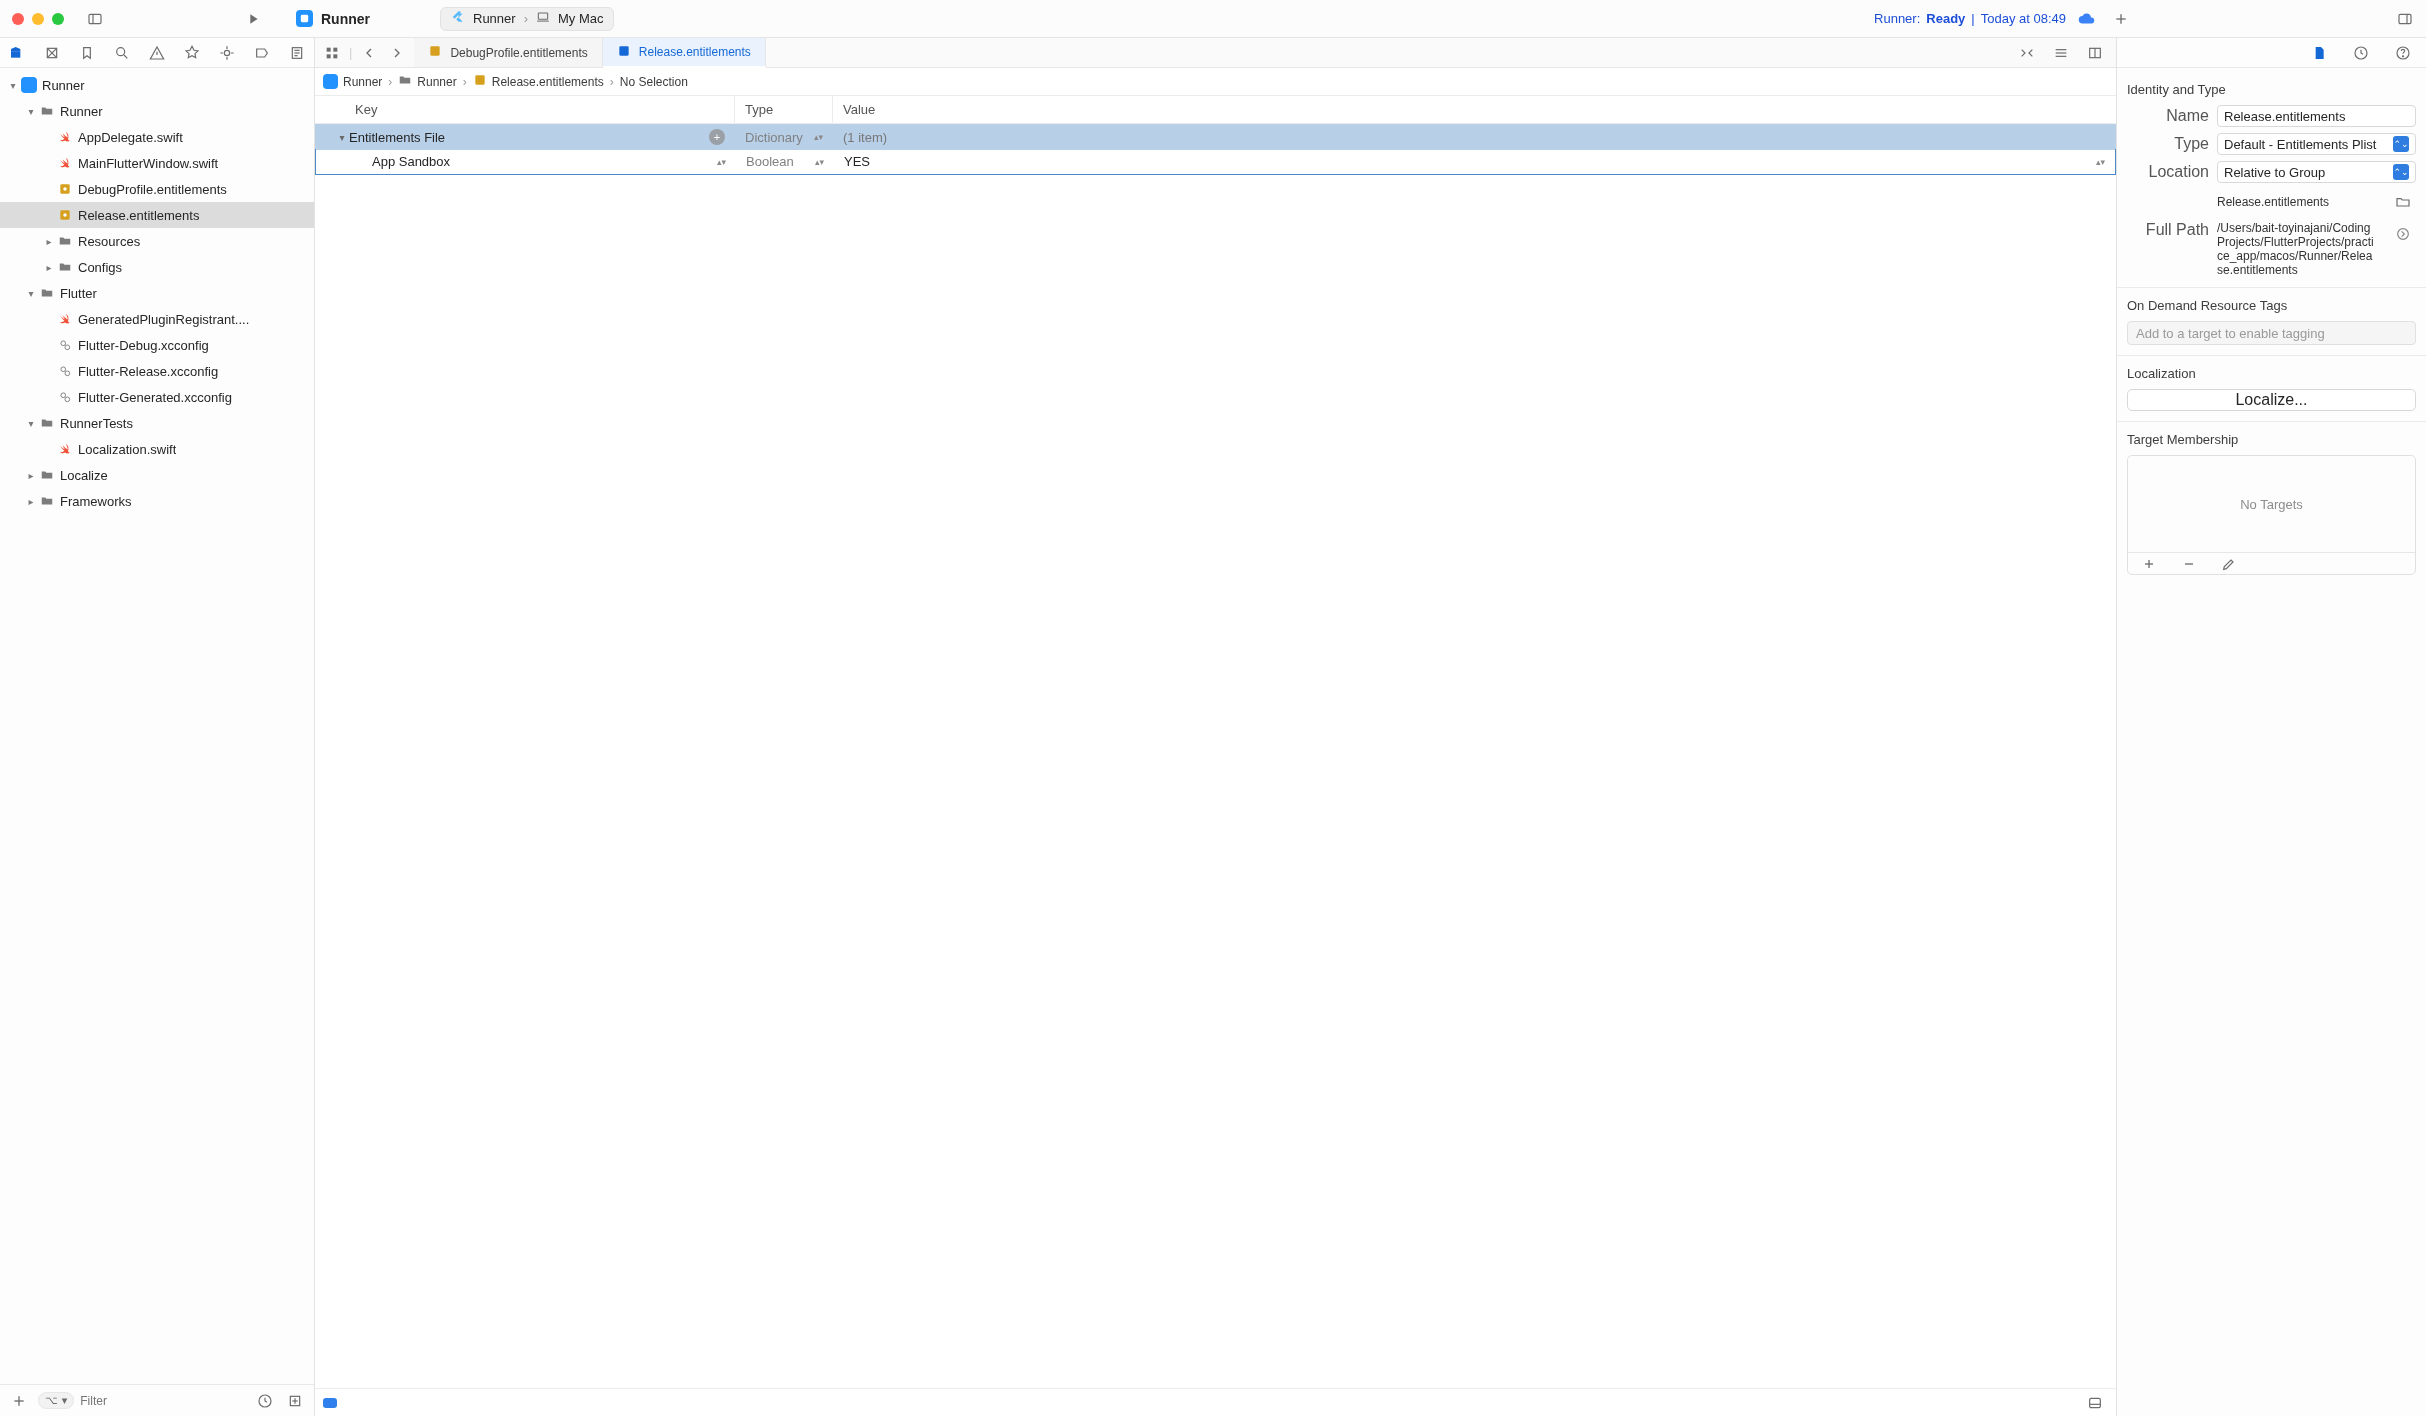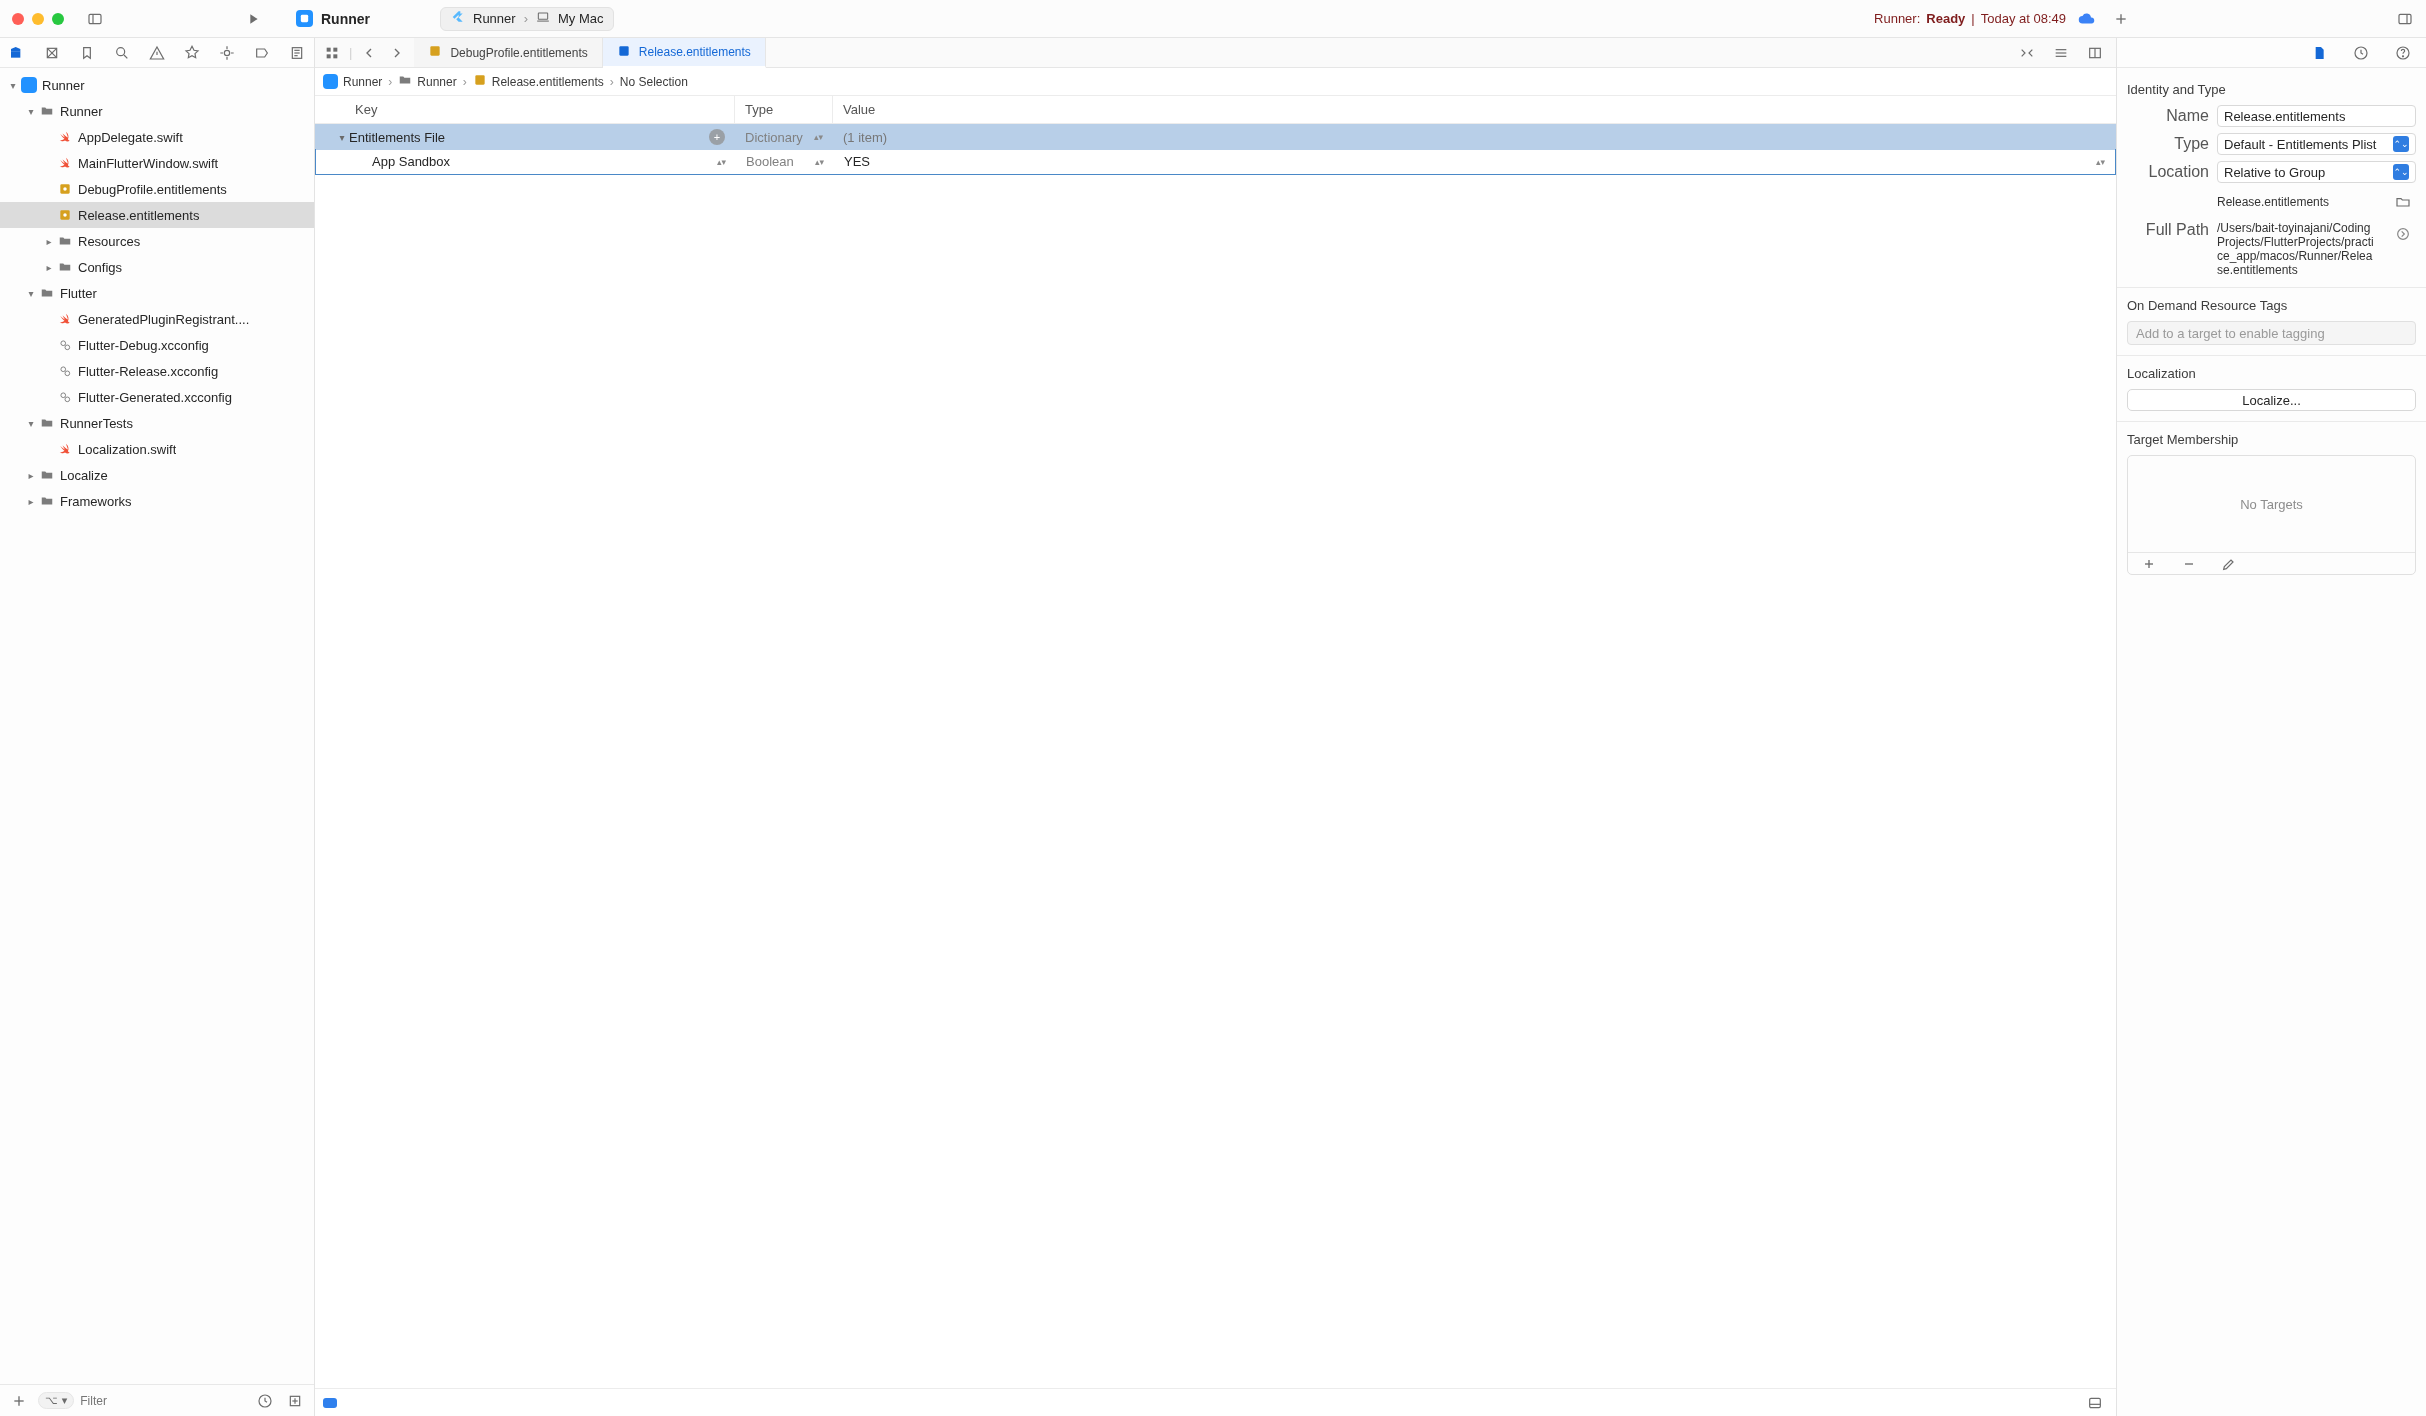--- a/index.html
+++ b/index.html
@@ -14,21 +14,21 @@
 .tb-icon-btn { width: 26px; height: 26px; display: flex; align-items: center; justify-content: center; color: #6d6d6d; border-radius: 5px; }
 .tb-icon-btn svg { width: 16px; height: 16px; display: block; }
 .tb-gap { width: 120px; }
 .tb-play { margin-left: 12px; }
 .tb-project { display: flex; align-items: center; gap: 8px; margin-left: 30px; }
 .tb-app-icon { width: 17px; height: 17px; border-radius: 4px; background: #2292ff; display: inline-flex; align-items: center; justify-content: center; color: #fff; font-size: 11px; }
 .tb-project-title { font-weight: 600; font-size: 14px; }
 .scheme-pill { display: flex; align-items: center; height: 24px; background: #f0f0f0; border: 1px solid #e2e2e2; border-radius: 6px; padding: 0 10px; gap: 8px; margin-left: 70px; }
 .scheme-sep { color: #9a9a9a; }
 .flutter-icon { width: 14px; height: 14px; color:#46b2ff; }
-.status-area { margin-left: auto; display: flex; align-items: center; gap: 10px; color: #7f1d1d; margin-right: 10px; }
+.status-area { margin-left: auto; display: flex; align-items: center; gap: 10px; color: #1d4ed8; margin-right: 10px; }
 .status-pill { display:flex; gap:6px; align-items:center; }
 .cloud-badge { width:22px; height:22px; border-radius:50%; display:flex; align-items:center; justify-content:center; color:#3b82f6; }
 .tb-right { display:flex; align-items:center; gap:8px; }
 .tb-spacer-right { width: 240px; }
 
 
 .workspace { flex:1; display:flex; min-height:0; }
 
 
 .navigator { width: 315px; min-width:315px; display:flex; flex-direction:column; border-right:1px solid #e3e3e3; background:#fdfdfd; }
@@ -96,21 +96,21 @@
 .insp-section-title { font-weight:400; color:#3d3d3d; margin:6px 0 8px 0; }
 .insp-row { display:flex; align-items:center; gap:8px; margin-bottom:6px; }
 .insp-label { width:82px; text-align:right; color:#555; font-size:16px; }
 .insp-field { flex:1; height:22px; border:1px solid #d9d9d9; border-radius:4px; padding:0 6px; display:flex; align-items:center; background:#fff; justify-content:space-between; }
 .select-chevrons { width:16px; height:16px; background:#2f7de1; border-radius:3px; color:#fff; display:flex; align-items:center; justify-content:center; font-size:9px; }
 .insp-path { flex:1; font-size:12px; color:#333; word-break:break-all; }
 .insp-path-row { display:flex; align-items:flex-start; gap:8px; margin-bottom:8px; }
 .path-arrow { color:#888; margin-left:4px; }
 .divider { border-top:1px solid #eaeaea; margin:10px -10px; }
 .tag-input { width:100%; height:24px; border:1px solid #e0e0e0; border-radius:4px; background:#f5f5f5; color:#9a9a9a; padding:0 8px; display:flex; align-items:center; }
-.localize-btn { width:100%; height:22px; border:1px solid #d8d8d8; border-radius:5px; background:#fff; display:flex; align-items:center; justify-content:center; font-size:13px; }
+.localize-btn { width:100%; height:22px; border:1px solid #d8d8d8; border-radius:5px; background:#fff; display:flex; align-items:center; justify-content:center; font-size:16px; }
 .membership-box { border:1px solid #e0e0e0; border-radius:5px; height:120px; display:flex; flex-direction:column; }
 .membership-empty { flex:1; display:flex; align-items:center; justify-content:center; color:#8d8d8d; }
 .membership-footer { height:22px; border-top:1px solid #e6e6e6; display:flex; align-items:center; gap:14px; padding:0 8px; color:#5a5a5a; }
 
 
 .ico { width:14px; height:14px; display:inline-block; }
 </style>
 </head>
 <body>
 

